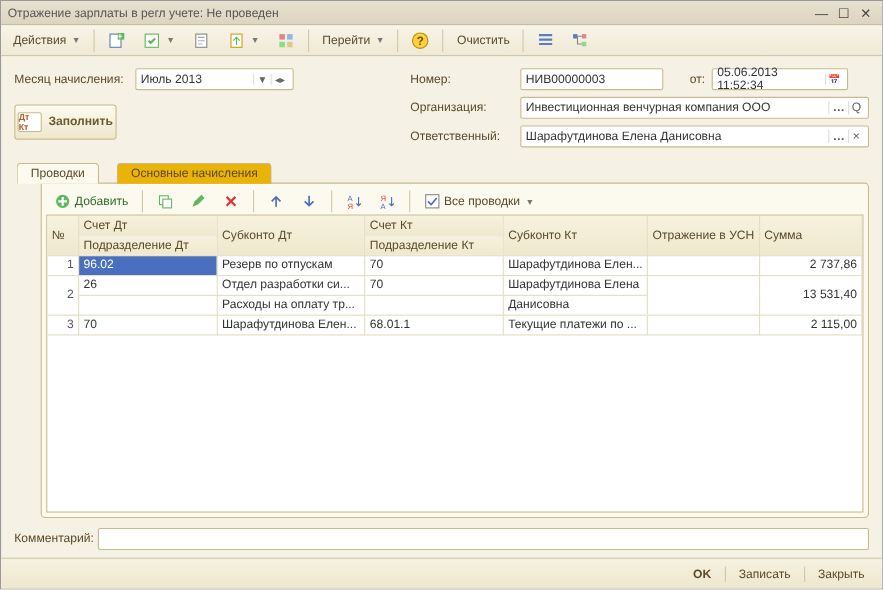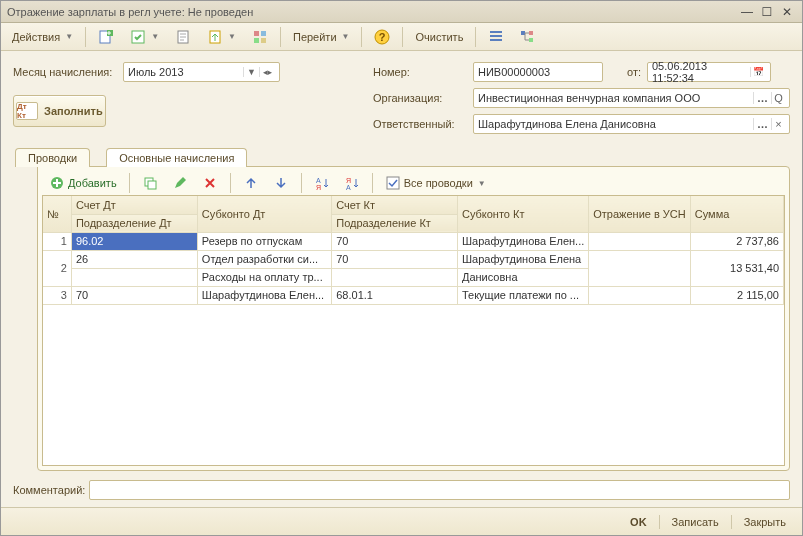--- a/index.html
+++ b/index.html
@@ -69,21 +69,21 @@
     background: linear-gradient(#fdfbef,#efe7cc);
     border: 1px solid #c8bb8e; border-radius:3px;
     height: 32px; padding: 0 2px; font-weight:bold;
     color: #6b5a2f; cursor:pointer;
     box-shadow: 0 1px 0 #fff inset;
   }
   .dtk { width:22px; height:18px; border:1px solid #c8bb8e; border-radius:2px; font-size:8px; display:flex; align-items:center; justify-content:center; background:#fff; color:#b06030; font-weight:bold;}
 
   .tabs { display:flex; gap:16px; margin-top:10px; padding-left:2px;}
   .tab {
-    background: #ffffff;
+    background: #eab308;
     border:1px solid #c8bb8e;
     border-bottom:none;
     border-radius: 4px 4px 0 0;
     padding: 3px 12px;
     color:#5a4a2a;
     cursor:pointer;
     position:relative;
     top:1px;
   }
   .tab.active { background:#fcfaee; font-weight:normal; }
@@ -233,21 +233,21 @@
     </span>
       </span>
   </div>
 
   <div class="content">
 
     <div style="display:flex; gap:40px;">
       <div style="flex:0 0 320px;">
         <div class="formrow">
           <span class="label" style="width:110px">Месяц начисления:</span>
-          <div class="input" style="width:157px">
+          <div class="input" style="width:144px">
             <span style="flex:1">Июль 2013</span>
             <span class="dd">▼</span>
             <span class="dd">◂▸</span>
           </div>
         </div>
         <div style="margin-top:10px">
           <span class="bigbtn">
             <span class="dtk">Дт Кт</span>
             <span>Заполнить</span>
           </span>

